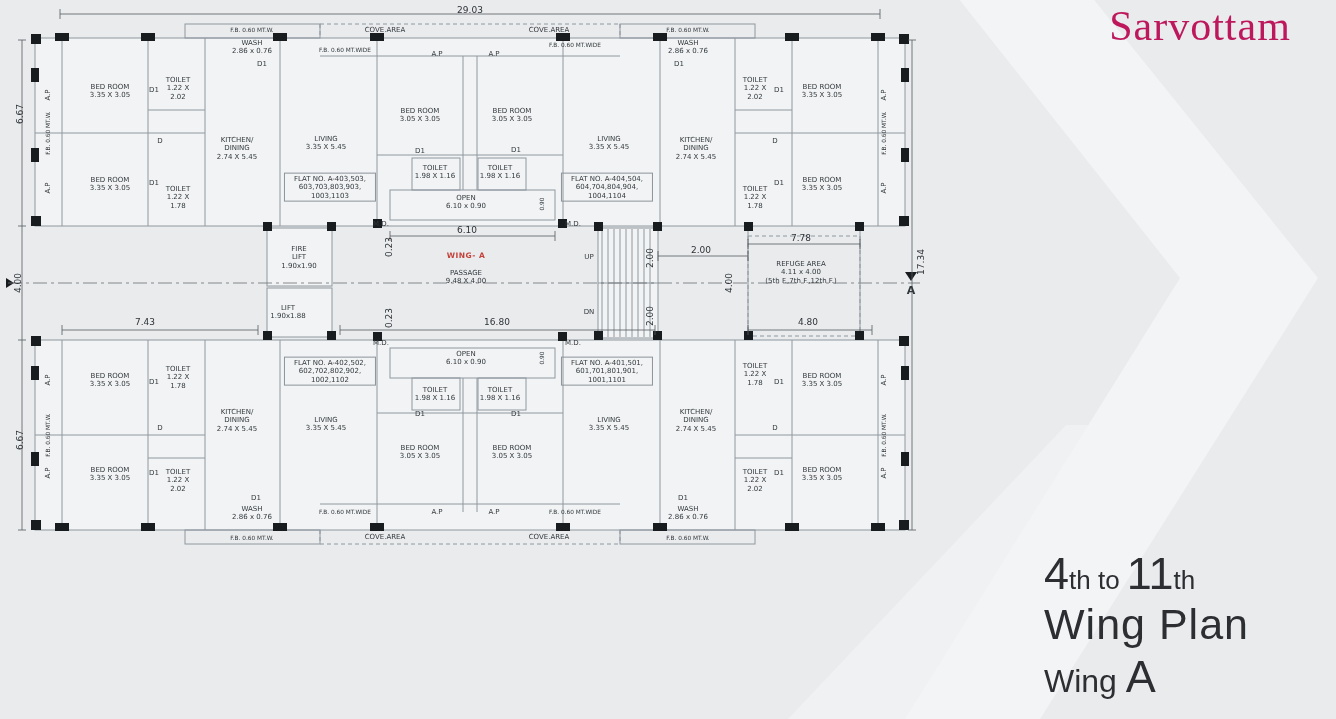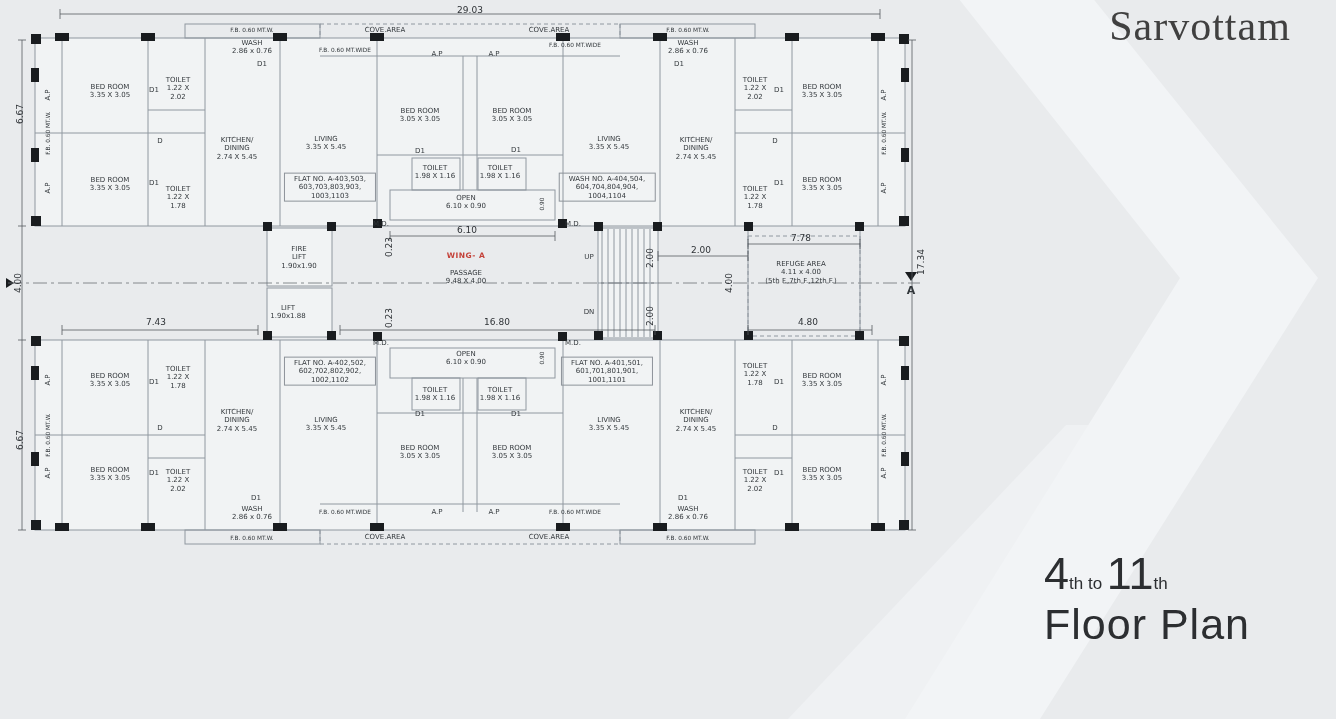--- a/index.html
+++ b/index.html
@@ -12,25 +12,25 @@
   .plan{position:absolute;left:0;top:0;width:940px;height:560px}
   .plan svg{position:absolute;left:0;top:0}
   .lbl{position:absolute;transform:translate(-50%,-50%);font-size:7px;line-height:1.18;color:#33383c;text-align:center;white-space:pre-line}
   .rot{transform:translate(-50%,-50%) rotate(-90deg)}
   .t6{font-size:5.8px}
   .dim{font-size:9px;color:#2e3236}
   .boxed{border:1px solid #8d939a;padding:1px 9px}
   .red{color:#c4423a;font-weight:bold;font-size:7.5px;letter-spacing:.5px}
   .big{font-size:11px;font-weight:bold}
   .brand{position:absolute;left:1078px;top:2px;width:244px;text-align:center;font-family:"Liberation Serif",serif}
-  .brand-name{font-size:42px;color:#404040;letter-spacing:1px}
+  .brand-name{font-size:42px;color:#be185d;letter-spacing:1px}
   .brand-sub{font-size:27px;color:#8d7476;letter-spacing:2px;margin-top:-6px}
   .caption{position:absolute;left:1044px;top:548px;color:#2c2e31;font-family:"Liberation Sans",sans-serif}
   .cap-line1{font-size:45px;font-weight:500}
-  .cap-line1 .sm{font-size:17px}
+  .cap-line1 .sm{font-size:26px}
   .cap-line2{font-size:43px;font-weight:500;margin-top:0;letter-spacing:1px}
   .cap-line3{font-size:32px;margin-top:2px}
   .cap-line3 .wing-letter{font-size:45px;font-weight:500}
 </style>
 </head>
 <body>
 
 <div id="stage">
   <div class="chev chev2"></div>
   <div class="chev chev1"></div>
@@ -127,21 +127,21 @@
         <path d="M658 256H748M658 251V261M748 251V261"></path>
       </g>
       <line x1="8" y1="283" x2="920" y2="283" stroke="#6a6f74" stroke-width="0.8" stroke-dasharray="14,4,3,4"></line>
     </svg>
 
     <div class="lbl dim" style="left:470px;top:10px">29.03</div>
     <div class="lbl dim rot" style="left:20px;top:114px">6.67</div>
     <div class="lbl dim rot" style="left:18px;top:283px">4.00</div>
     <div class="lbl dim rot" style="left:20px;top:440px">6.67</div>
     <div class="lbl dim rot" style="left:921px;top:262px">17.34</div>
-    <div class="lbl dim" style="left:156px;top:322px">7.43</div>
+    <div class="lbl dim" style="left:145px;top:322px">7.43</div>
     <div class="lbl dim" style="left:497px;top:322px">16.80</div>
     <div class="lbl dim" style="left:808px;top:322px">4.80</div>
     <div class="lbl dim" style="left:467px;top:230px">6.10</div>
     <div class="lbl dim rot" style="left:389px;top:247px">0.23</div>
     <div class="lbl dim rot" style="left:389px;top:318px">0.23</div>
     <div class="lbl dim rot" style="left:650px;top:258px">2.00</div>
     <div class="lbl dim rot" style="left:650px;top:316px">2.00</div>
     <div class="lbl dim" style="left:701px;top:250px">2.00</div>
     <div class="lbl dim rot" style="left:729px;top:283px">4.00</div>
     <div class="lbl dim" style="left:801px;top:238px">7.78</div>
@@ -197,21 +197,21 @@
     <div class="lbl" style="left:466px;top:202px">OPEN
 6.10 x 0.90</div>
     <div class="lbl" style="left:381px;top:224px">M.D.</div>
     <div class="lbl" style="left:573px;top:224px">M.D.</div>
 
     <div class="lbl" style="left:609px;top:143px">LIVING
 3.35 X 5.45</div>
     <div class="lbl" style="left:696px;top:148px">KITCHEN/
 DINING
 2.74 X 5.45</div>
-    <div class="lbl boxed" style="left:607px;top:187px">WASH NO. A-404,504,
+    <div class="lbl boxed" style="left:607px;top:187px">FLAT NO. A-404,504,
 604,704,804,904,
 1004,1104</div>
     <div class="lbl" style="left:755px;top:88px">TOILET
 1.22 X
 2.02</div>
     <div class="lbl" style="left:755px;top:197px">TOILET
 1.22 X
 1.78</div>
     <div class="lbl" style="left:822px;top:91px">BED ROOM
 3.35 X 3.05</div>
@@ -322,15 +322,16 @@
     <div class="lbl t6" style="left:252px;top:538px">F.B. 0.60 MT.W.</div>
     <div class="lbl t6" style="left:688px;top:538px">F.B. 0.60 MT.W.</div>
   </div>
 
   <div class="brand">
     <div class="brand-name">Sarvottam</div>
   </div>
 
   <div class="caption">
     <div class="cap-line1"><span>4</span><span class="sm">th to </span><span>11</span><span class="sm">th</span></div>
-    <div class="cap-line2">Floor Plan</div>
+    <div class="cap-line2">Wing Plan</div>
+    <div class="cap-line3"><span>Wing </span><span class="wing-letter">A</span></div>
   </div>
 </div>
 
 </body></html>

